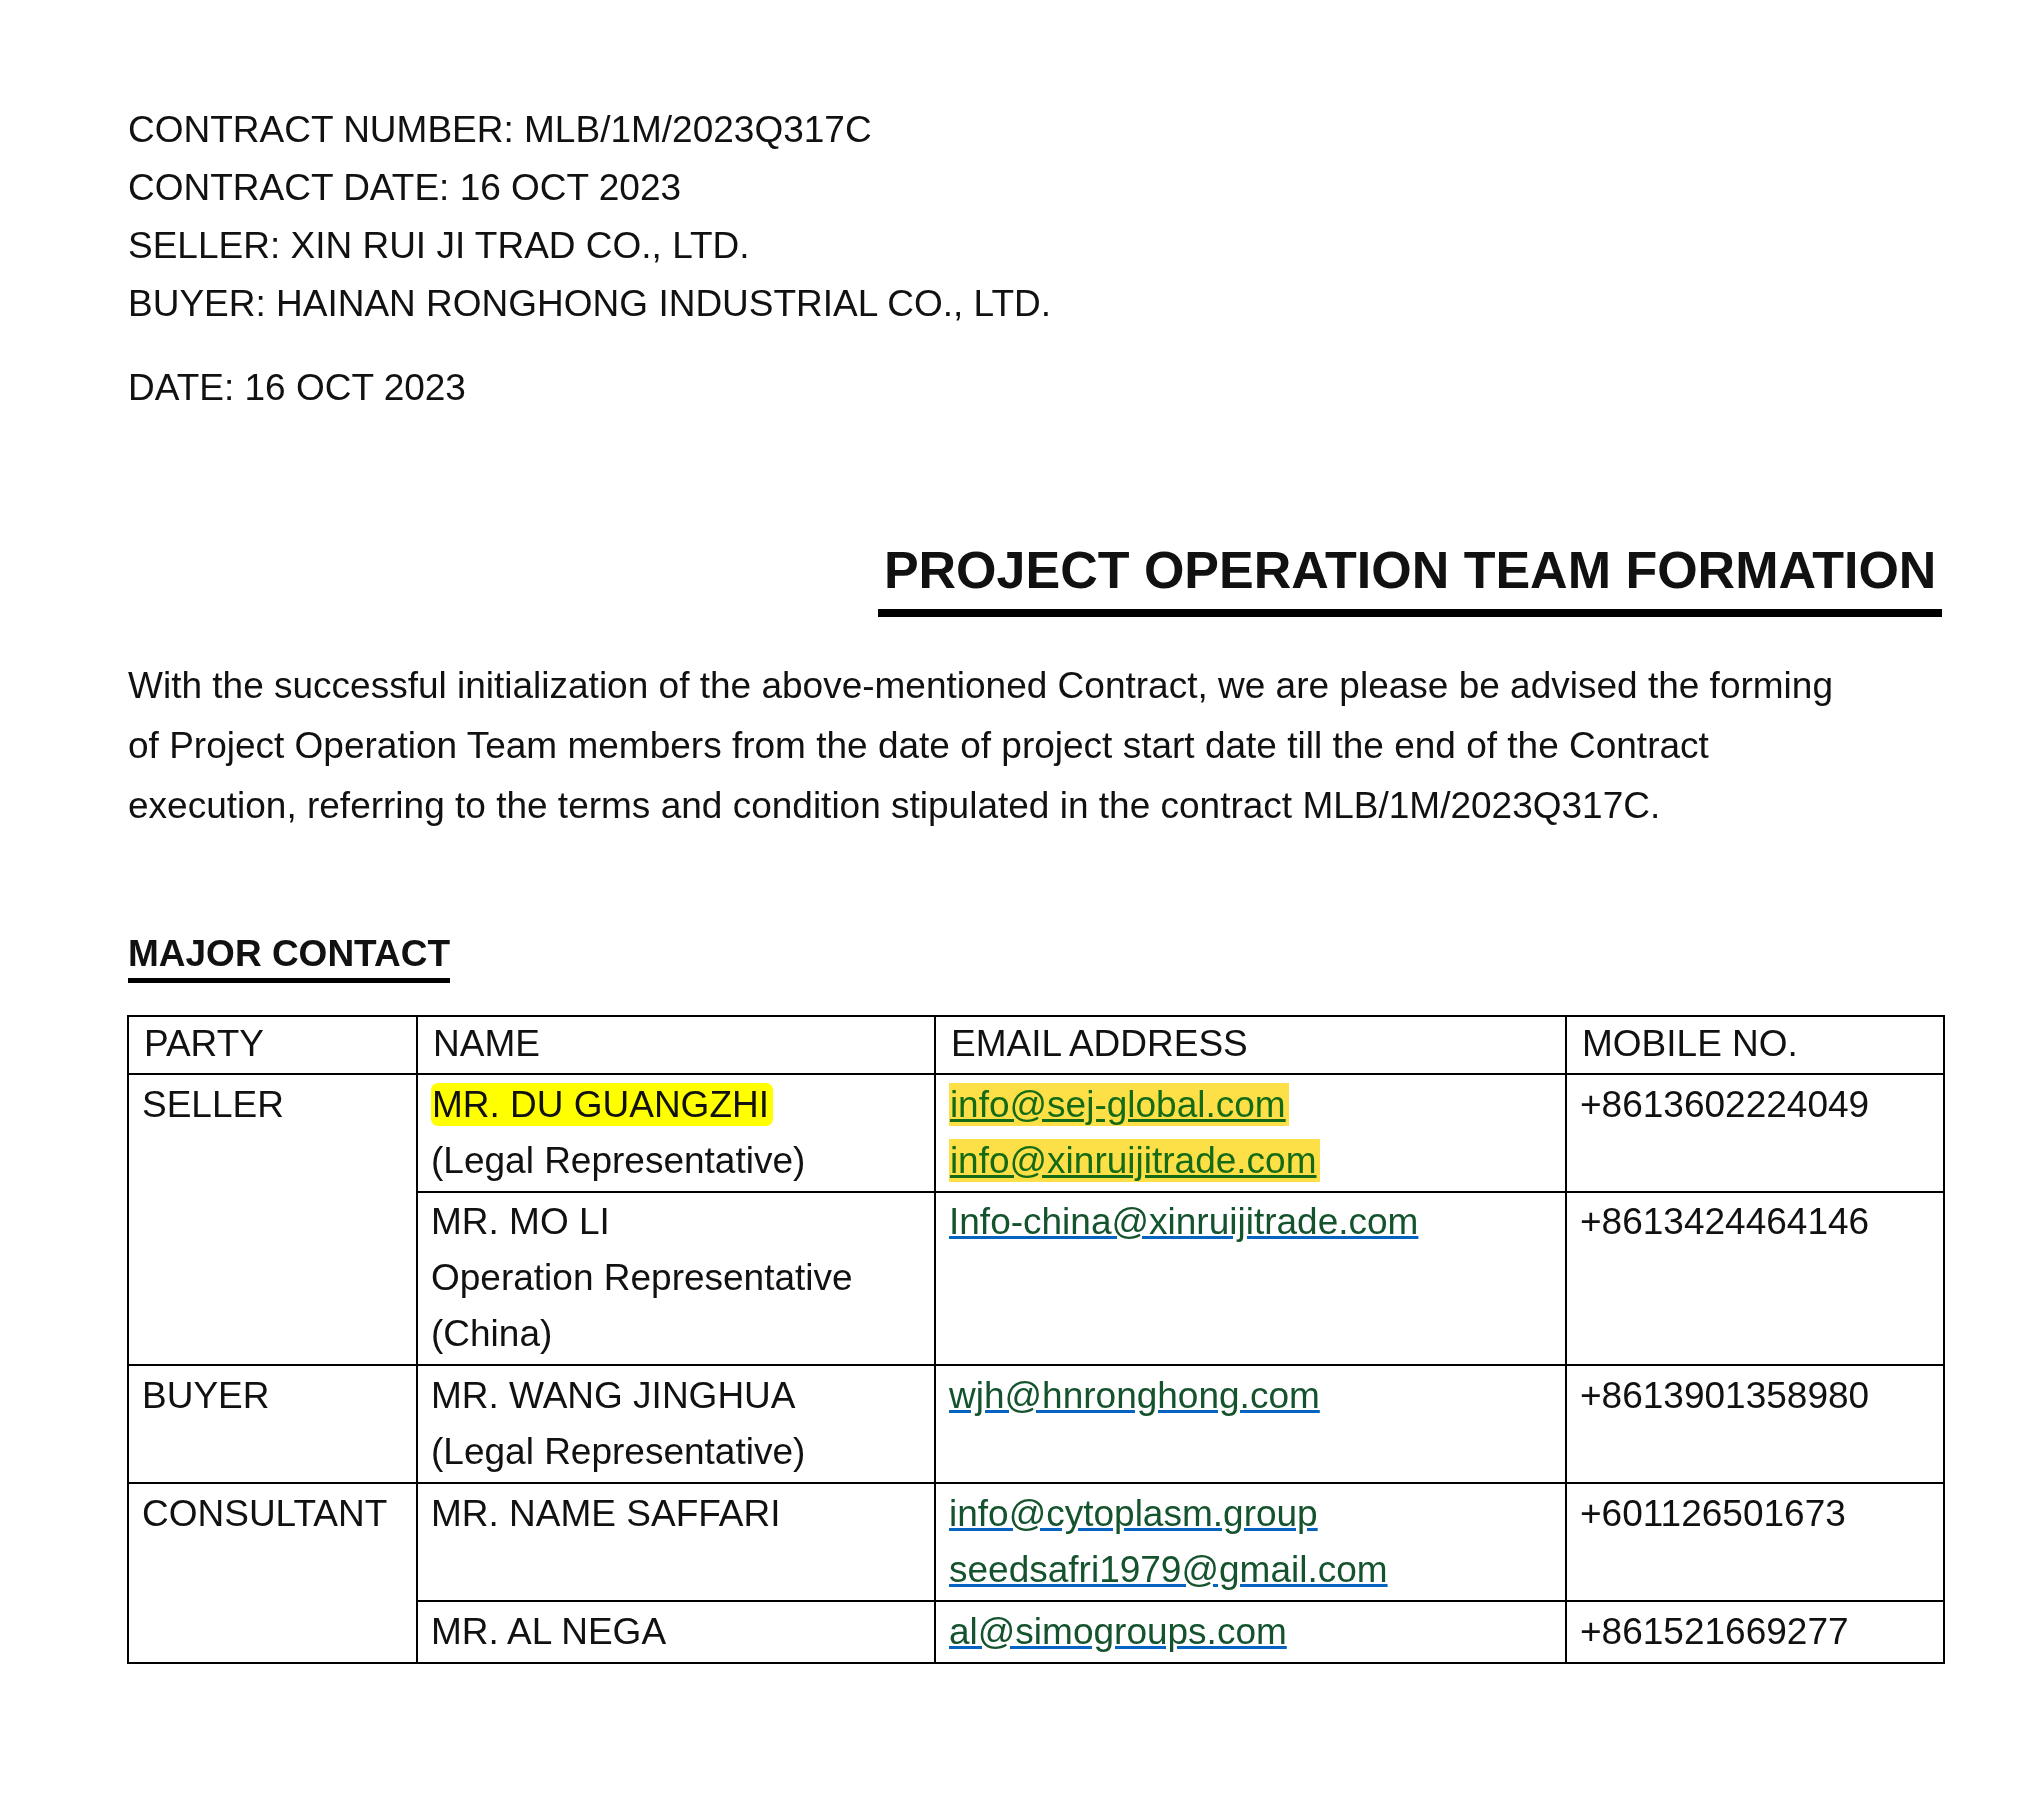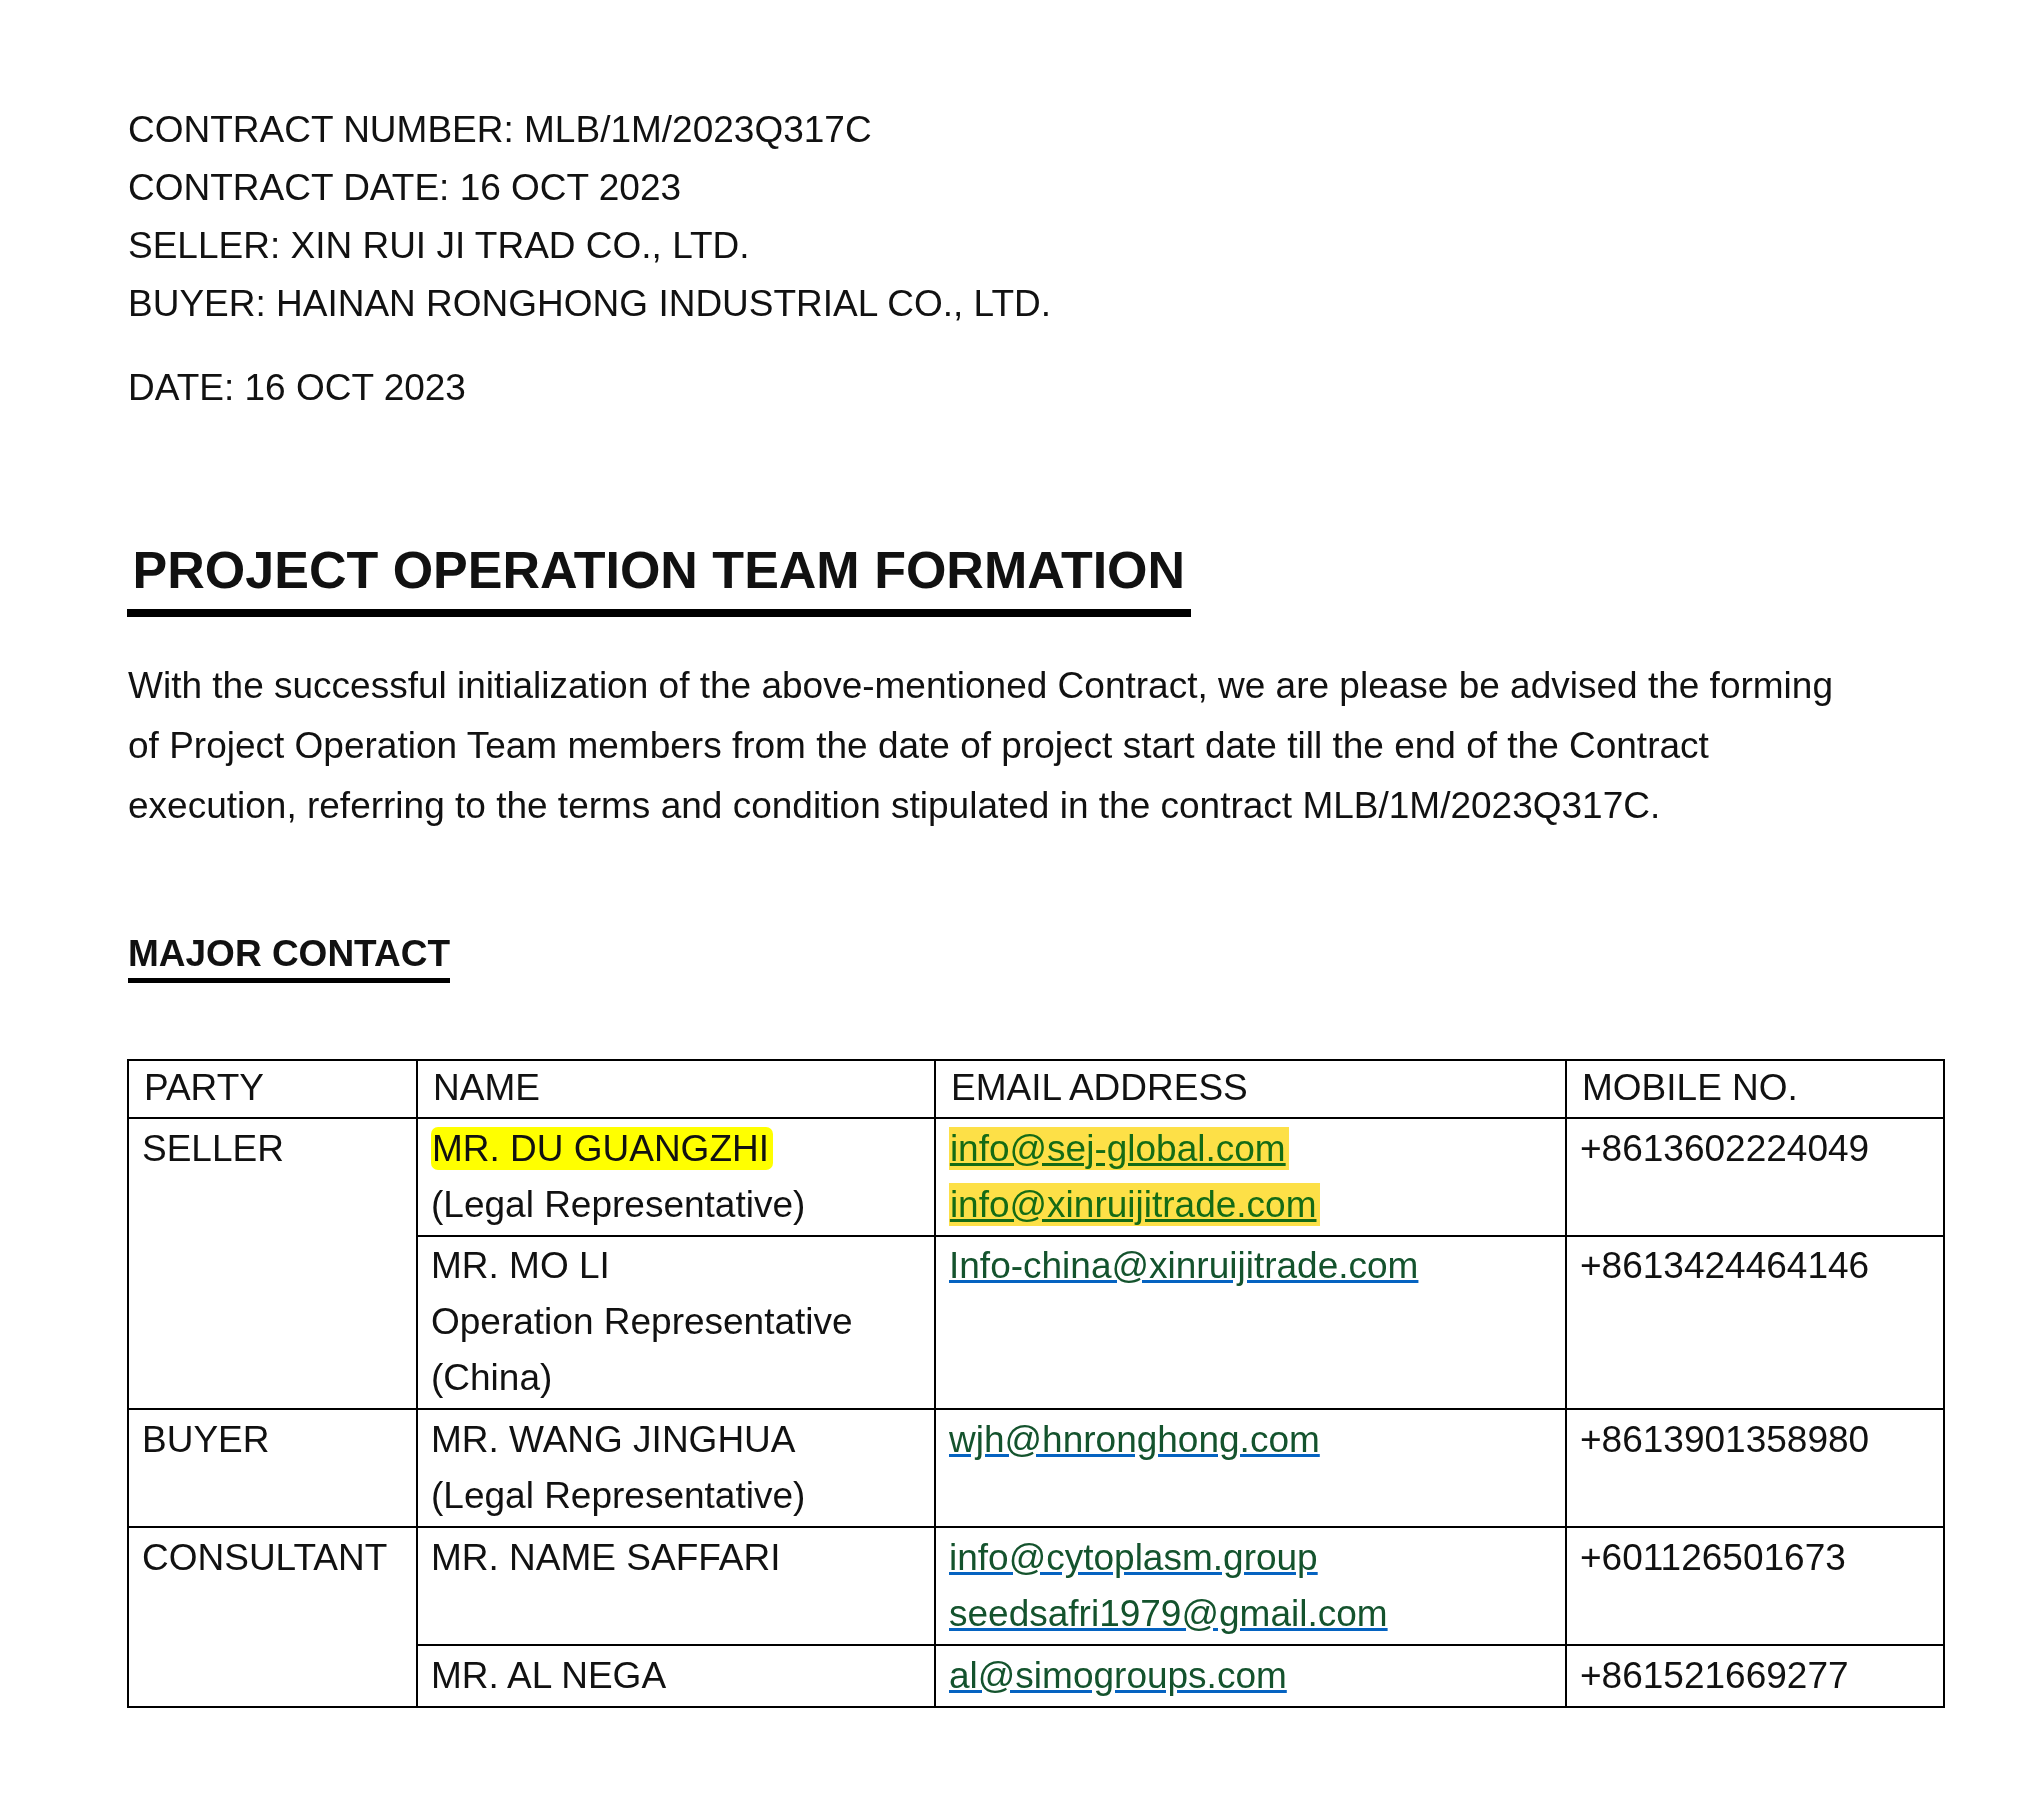--- a/index.html
+++ b/index.html
@@ -8,37 +8,37 @@
     font-family:"Liberation Sans",sans-serif;color:#111111;
     overflow:hidden;position:relative;
   }
   .page{position:absolute;inset:0;}
 
   
   .top-info{position:absolute;left:128px;top:101px;font-size:37px;line-height:58px;}
   .top-info .date-line{margin-top:26px;}
 
   
-  .title-wrap{position:absolute;left:127px;top:540px;width:1815px;text-align:left;}
+  .title-wrap{position:absolute;left:127px;top:540px;width:1815px;text-align:right;}
   .doc-title{
     display:inline-block;font-size:52px;font-weight:700;letter-spacing:0px;
     border-bottom:8.4px solid #000;padding:0 5.6px 9.4px 5.6px;white-space:nowrap;
   }
 
   
   .body-par{position:absolute;left:128px;top:656px;width:1724px;font-size:37px;line-height:60px;}
 
   
   .section-heading{position:absolute;left:128px;top:933px;font-size:37px;font-weight:700;}
   .section-heading span{display:inline-block;border-bottom:5.6px solid #000;padding-bottom:2.8px;}
 
   
   table.contacts{
     position:absolute;left:127px;top:1015px;width:1815px;
-    border-collapse:collapse;table-layout:fixed;margin-top:44px;
+    border-collapse:collapse;table-layout:fixed;
   }
   .contacts col.c1{width:289px;} .contacts col.c2{width:518px;}
   .contacts col.c3{width:631px;} .contacts col.c4{width:378px;}
   .contacts th,.contacts td{
     border:2.8px solid #000;vertical-align:top;text-align:left;
     padding:1.9px 11.2px 1.9px 13px;font-size:37px;font-weight:400;line-height:56px;
     overflow:hidden;
   }
   .contacts th{height:52px;line-height:49px;padding-left:15px;}
   tr.rh1{height:113px;} tr.rh2{height:171px;} tr.rh3{height:113px;}

